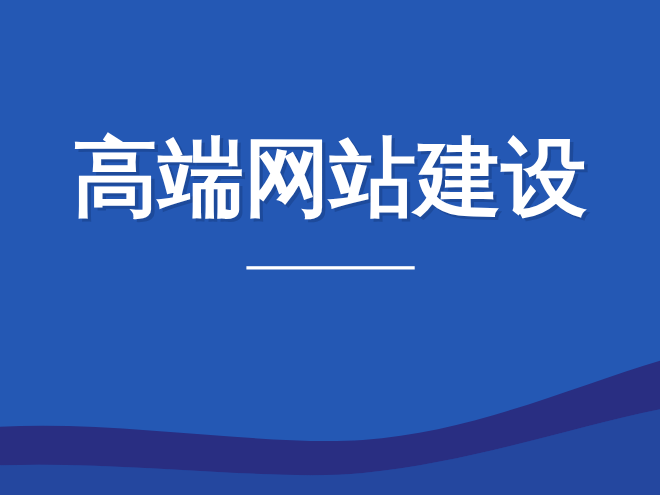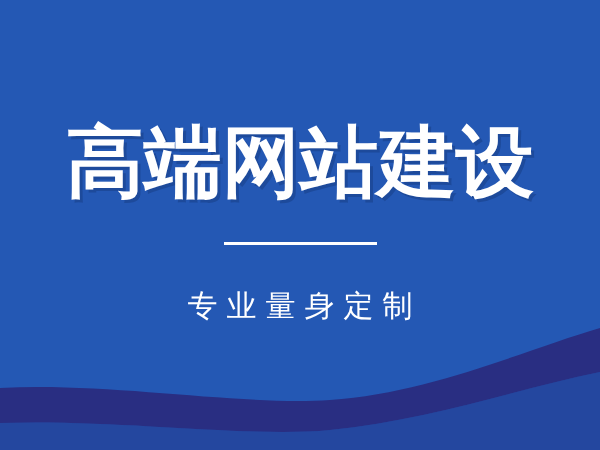--- a/index.html
+++ b/index.html
@@ -91,16 +91,15 @@
     <path fill="#292e82" d="M0,388 C110,382 240,406 330,400 C430,393 525,350 600,328
              L600,372 C520,388 430,420 330,430 C250,438 120,419 0,423 Z"></path>
   </svg>
 
   <div class="content">
 
     <div class="headline">高端网站建设</div>
 
     <div class="divider"></div>
 
-    <div class="subhead">专业量身定制</div>
 
   </div>
 </div>
 
 </body></html>

